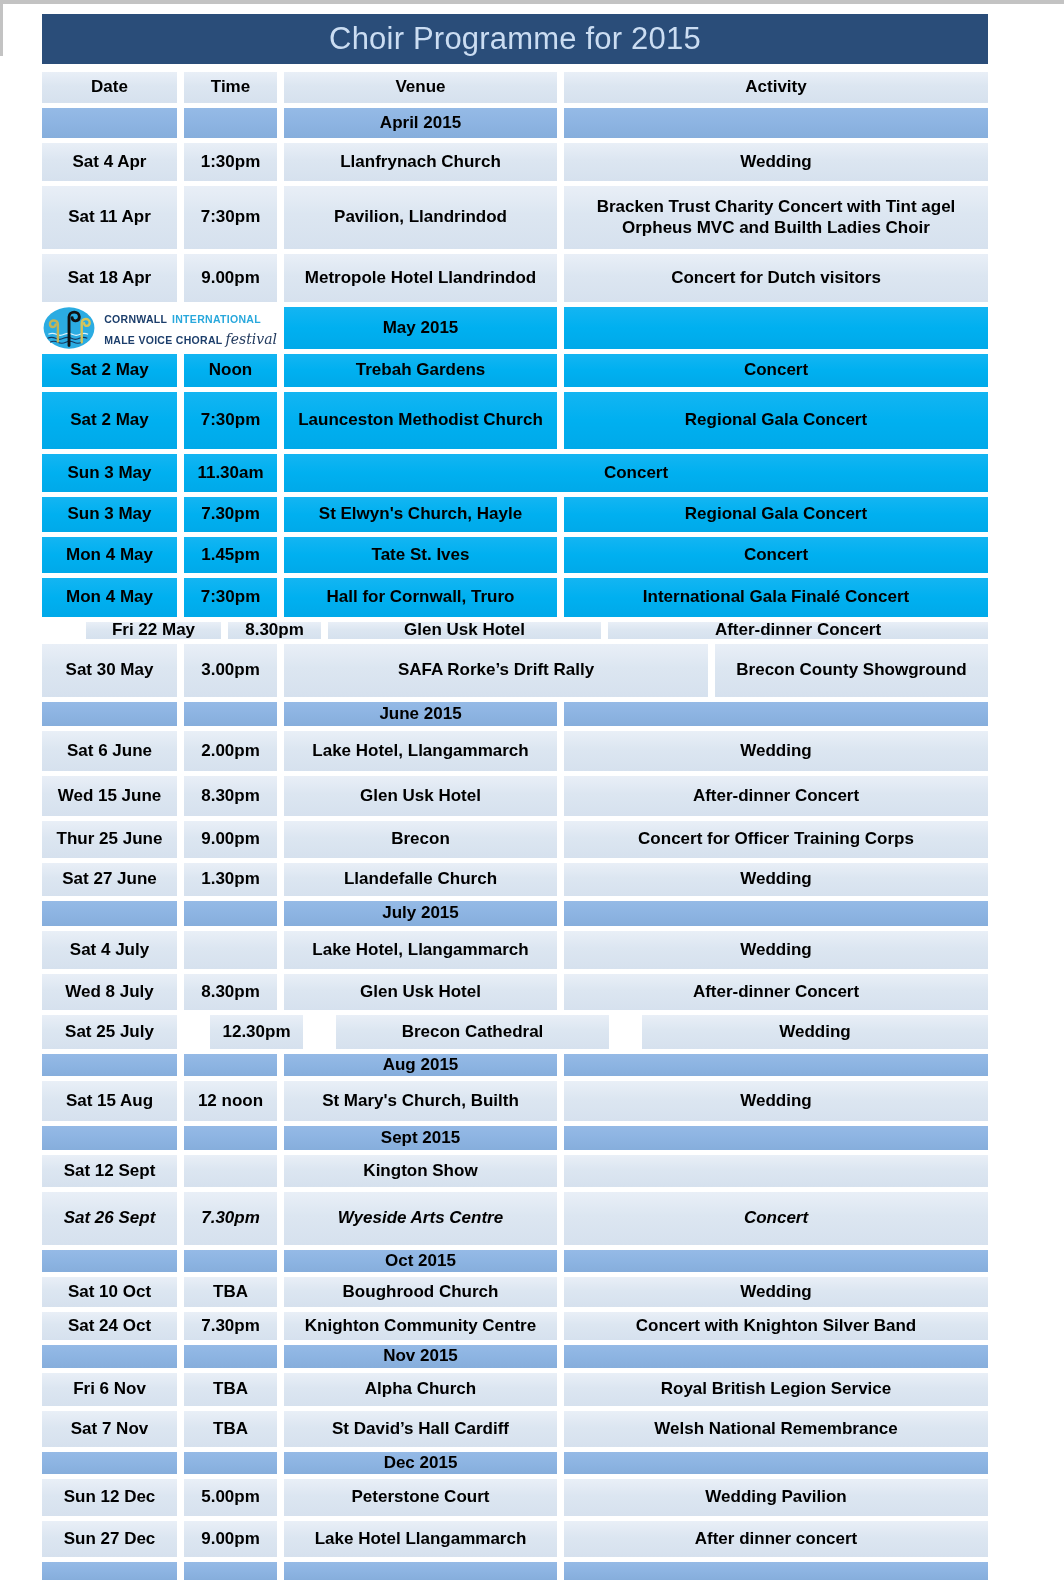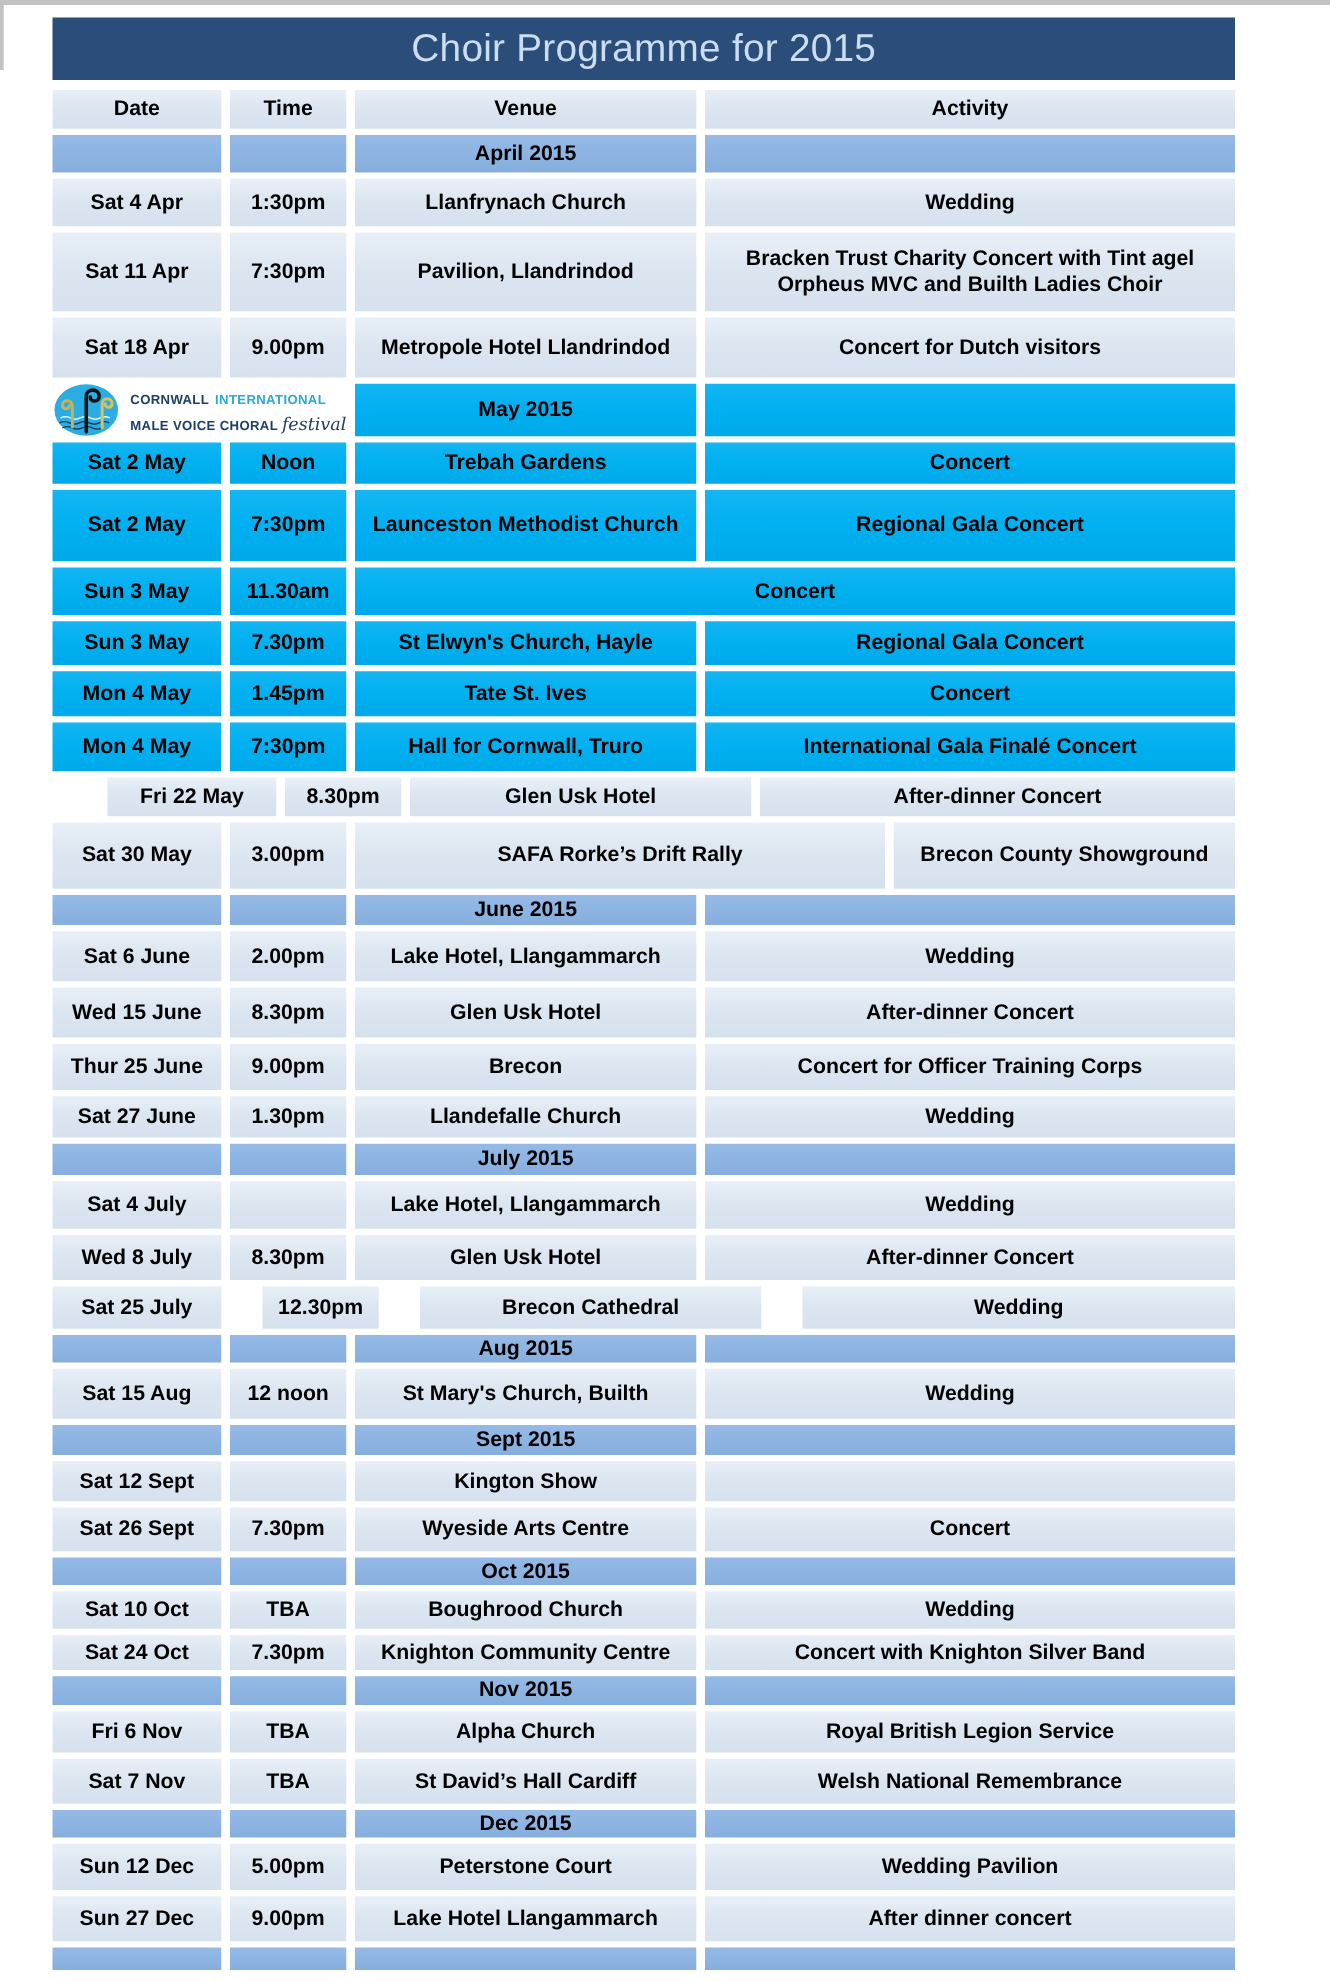--- a/index.html
+++ b/index.html
@@ -149,21 +149,21 @@
         <div class="cell ct bg-c">1.45pm</div>
         <div class="cell cv bg-c">Tate St. Ives</div>
         <div class="cell ca bg-c">Concert</div>
       </div>
       <div class="row" style="height: 39px;">
         <div class="cell cd bg-c">Mon 4 May</div>
         <div class="cell ct bg-c">7:30pm</div>
         <div class="cell cv bg-c">Hall for Cornwall, Truro</div>
         <div class="cell ca bg-c">International Gala Finalé Concert</div>
       </div>
-      <div class="row" style="height: 31px; padding-left: 44px;">
+      <div class="row" style="height: 17px; padding-left: 44px;">
         <div class="cell cd bg-l">Fri 22 May</div>
         <div class="cell ct bg-l">8.30pm</div>
         <div class="cell cv bg-l">Glen Usk Hotel</div>
         <div class="cell ca bg-l">After-dinner Concert</div>
       </div>
       <div class="row" style="height: 53px;">
         <div class="cell cd bg-l">Sat 30 May</div>
         <div class="cell ct bg-l">3.00pm</div>
         <div class="cell ca bg-l">SAFA Rorke’s Drift Rally</div>
         <div class="cell cv bg-l">Brecon County Showground</div>
@@ -239,21 +239,21 @@
         <div class="cell ct bg-m"></div>
         <div class="cell cv bg-m">Sept 2015</div>
         <div class="cell ca bg-m"></div>
       </div>
       <div class="row" style="height: 32px;">
         <div class="cell cd bg-l">Sat 12 Sept</div>
         <div class="cell ct bg-l"></div>
         <div class="cell cv bg-l">Kington Show</div>
         <div class="cell ca bg-l"></div>
       </div>
-      <div class="row" style="height: 35px;">
+      <div class="row" style="height: 53px; font-style: italic;">
         <div class="cell cd bg-l">Sat 26 Sept</div>
         <div class="cell ct bg-l">7.30pm</div>
         <div class="cell cv bg-l">Wyeside Arts Centre</div>
         <div class="cell ca bg-l">Concert</div>
       </div>
       <div class="row" style="height: 22px;">
         <div class="cell cd bg-m"></div>
         <div class="cell ct bg-m"></div>
         <div class="cell cv bg-m">Oct 2015</div>
         <div class="cell ca bg-m"></div>

